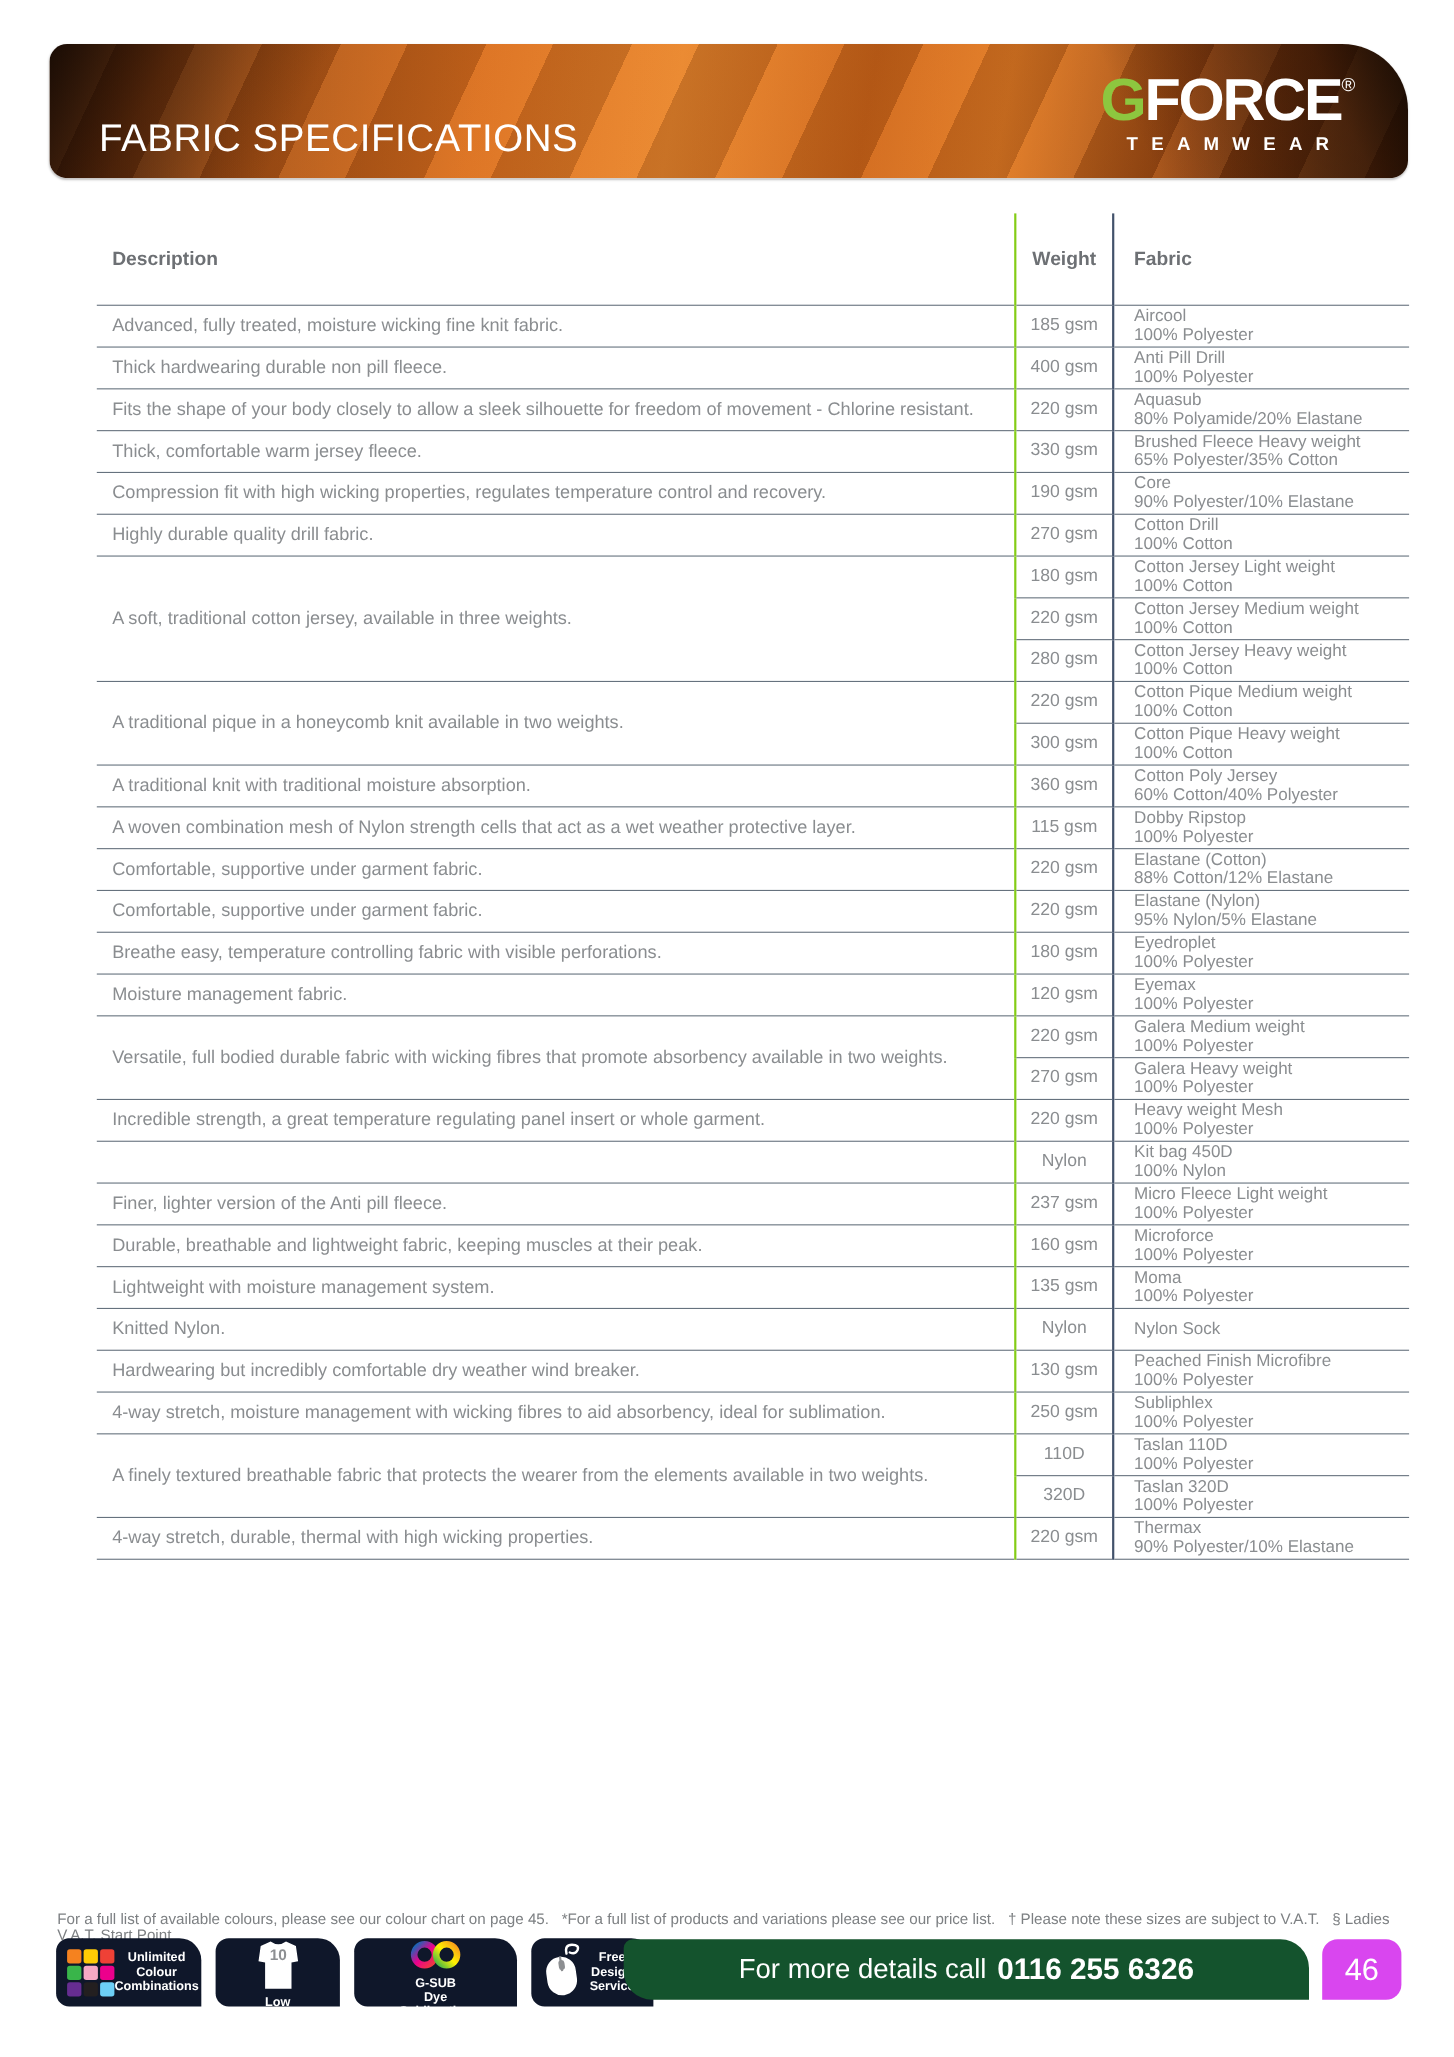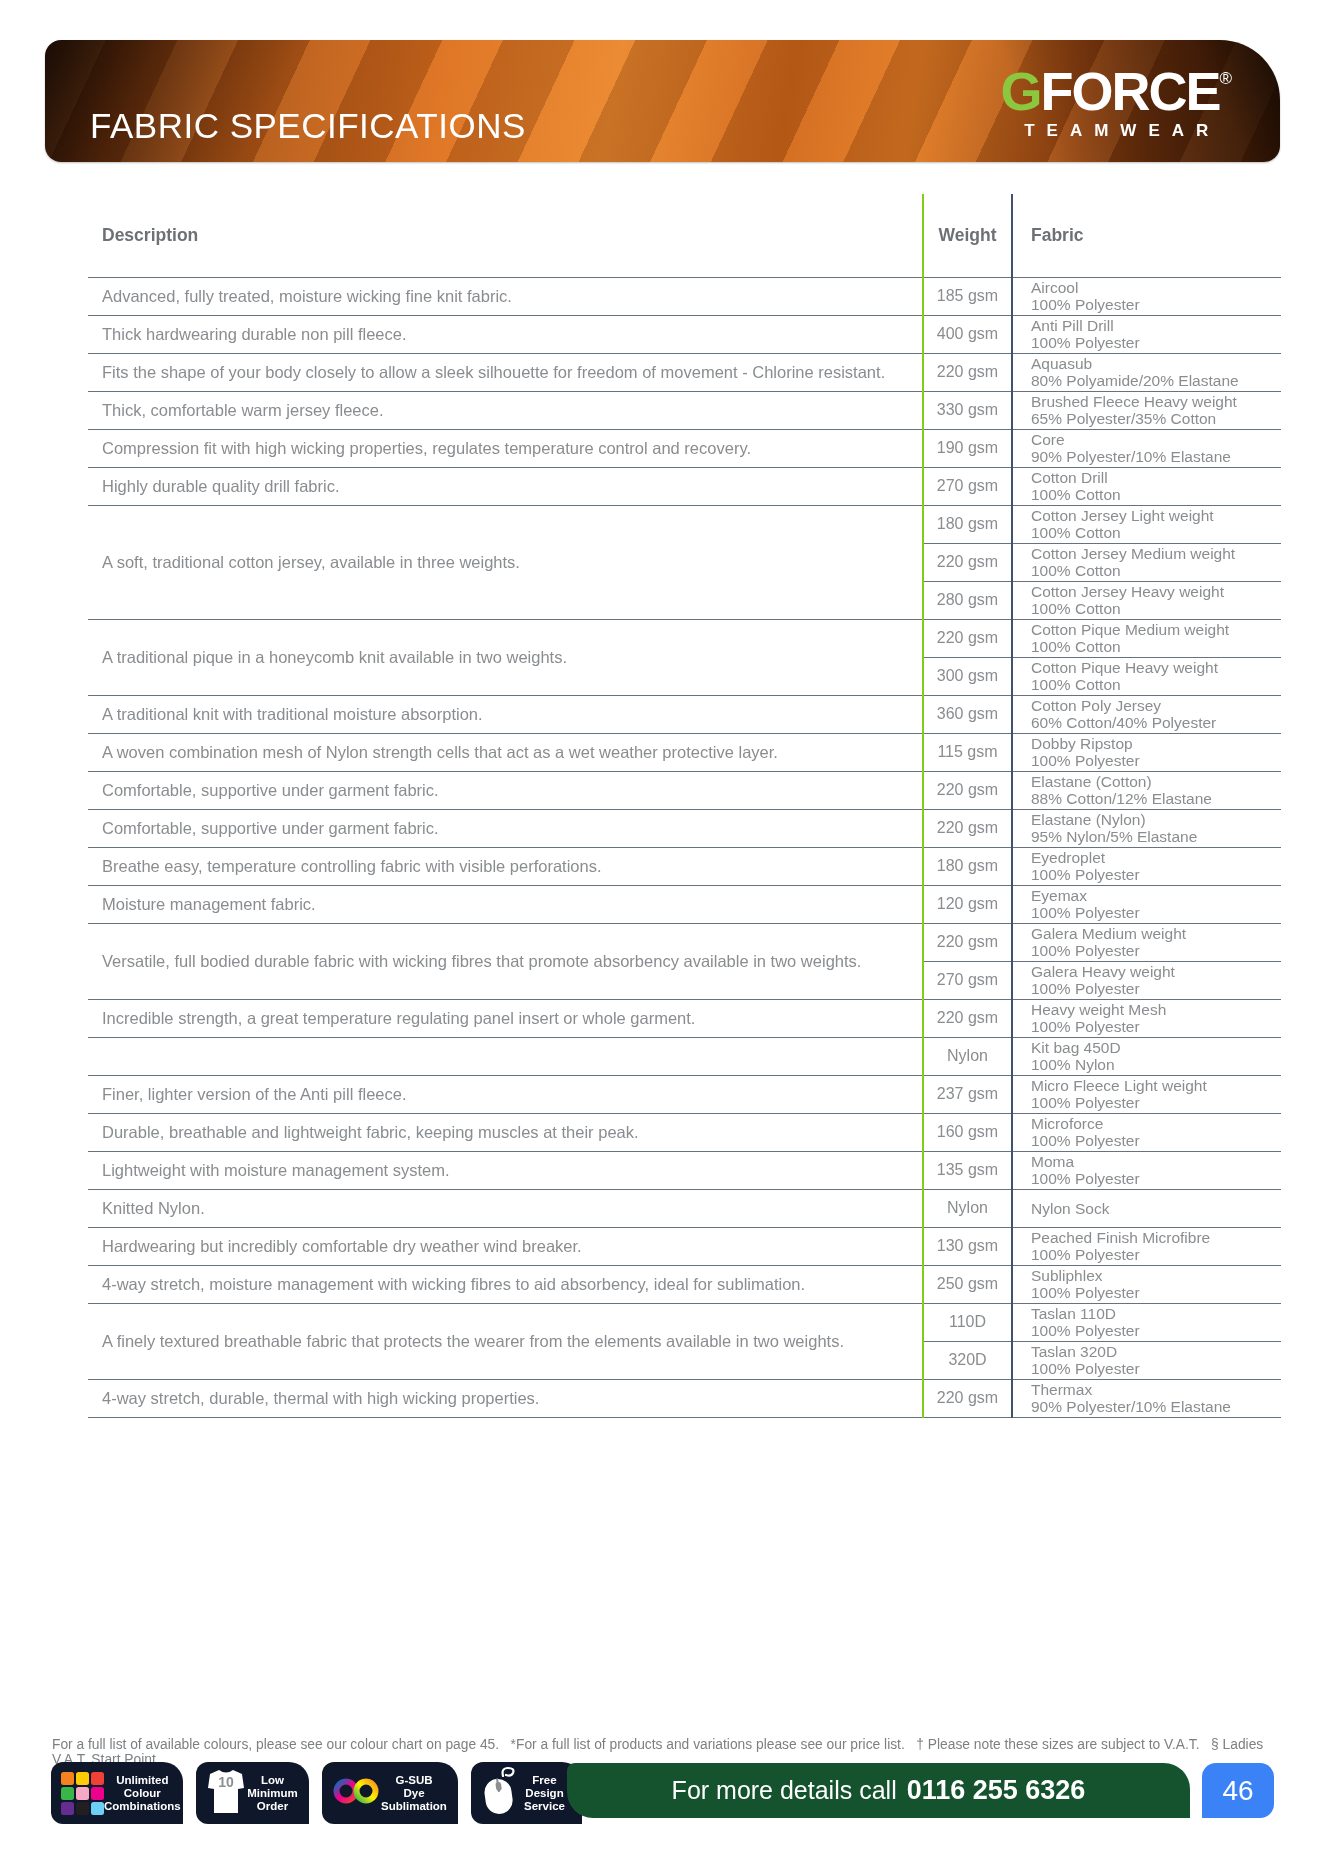--- a/index.html
+++ b/index.html
@@ -71,21 +71,21 @@
   .grid-sq{width:13px;height:13px;border-radius:2.5px;}
   .contact-bar{
     position:absolute;left:567px;top:1763px;width:623px;height:55px;
     background:#14532d;border-radius:8px 26px 0 26px;
     display:flex;align-items:center;justify-content:center;color:#ffffff;
     font-size:25px;white-space:nowrap;
   }
   .contact-number{font-weight:bold;font-size:27px;margin-left:10px;}
   .page-badge{
     position:absolute;left:1202px;top:1763px;width:72px;height:55px;
-    background:#3b82f6;border-radius:14px 14px 14px 0;
+    background:#d946ef;border-radius:14px 14px 14px 0;
     display:flex;align-items:center;justify-content:center;
     color:#ffffff;font-size:28px;
   }
 </style>
 </head>
 <body>
 
 <div class="banner">
   <div class="banner-title">FABRIC SPECIFICATIONS</div>
   <div class="logo">
@@ -355,28 +355,28 @@
         <div class="grid-sq" style="background: rgb(239, 65, 54);"></div>
         <div class="grid-sq" style="background: rgb(57, 181, 74);"></div>
         <div class="grid-sq" style="background: rgb(247, 168, 196);"></div>
         <div class="grid-sq" style="background: rgb(236, 0, 140);"></div>
         <div class="grid-sq" style="background: rgb(102, 45, 145);"></div>
         <div class="grid-sq" style="background: rgb(35, 31, 32);"></div>
         <div class="grid-sq" style="background: rgb(109, 207, 246);"></div>
       </div>
       <div class="badge-text">Unlimited<br>Colour<br>Combinations</div>
     </div>
-    <div class="badge" style="width: 113px;">
+    <div class="badge" style="width: 113px; flex-direction: column;">
       <div><svg width="40" height="48" viewBox="0 0 40 48">
           <path d="M13 3 L4 7 L2 21 L8 22 L8 46 L32 46 L32 22 L38 21 L36 7 L27 3 Q20 8 13 3 Z" fill="#ffffff"></path>
           <text x="20" y="20" font-size="14" font-weight="bold" fill="#8d8f92" text-anchor="middle" font-family="Liberation Sans, sans-serif">10</text>
         </svg></div>
       <div class="badge-text">Low<br>Minimum<br>Order</div>
     </div>
-    <div class="badge" style="width: 136px;">
+    <div class="badge" style="width: 148px; flex-direction: column;">
       <div><svg width="48" height="30" viewBox="0 0 48 30">
           <defs>
             <linearGradient id="igA" x1="0" y1="0" x2="1" y2="1">
               <stop offset="0" stop-color="#0072bc"></stop>
               <stop offset="0.5" stop-color="#ec008c"></stop>
               <stop offset="1" stop-color="#ef4136"></stop>
             </linearGradient>
             <linearGradient id="igB" x1="0" y1="1" x2="1" y2="0">
               <stop offset="0" stop-color="#39b54a"></stop>
               <stop offset="0.5" stop-color="#fff200"></stop>

